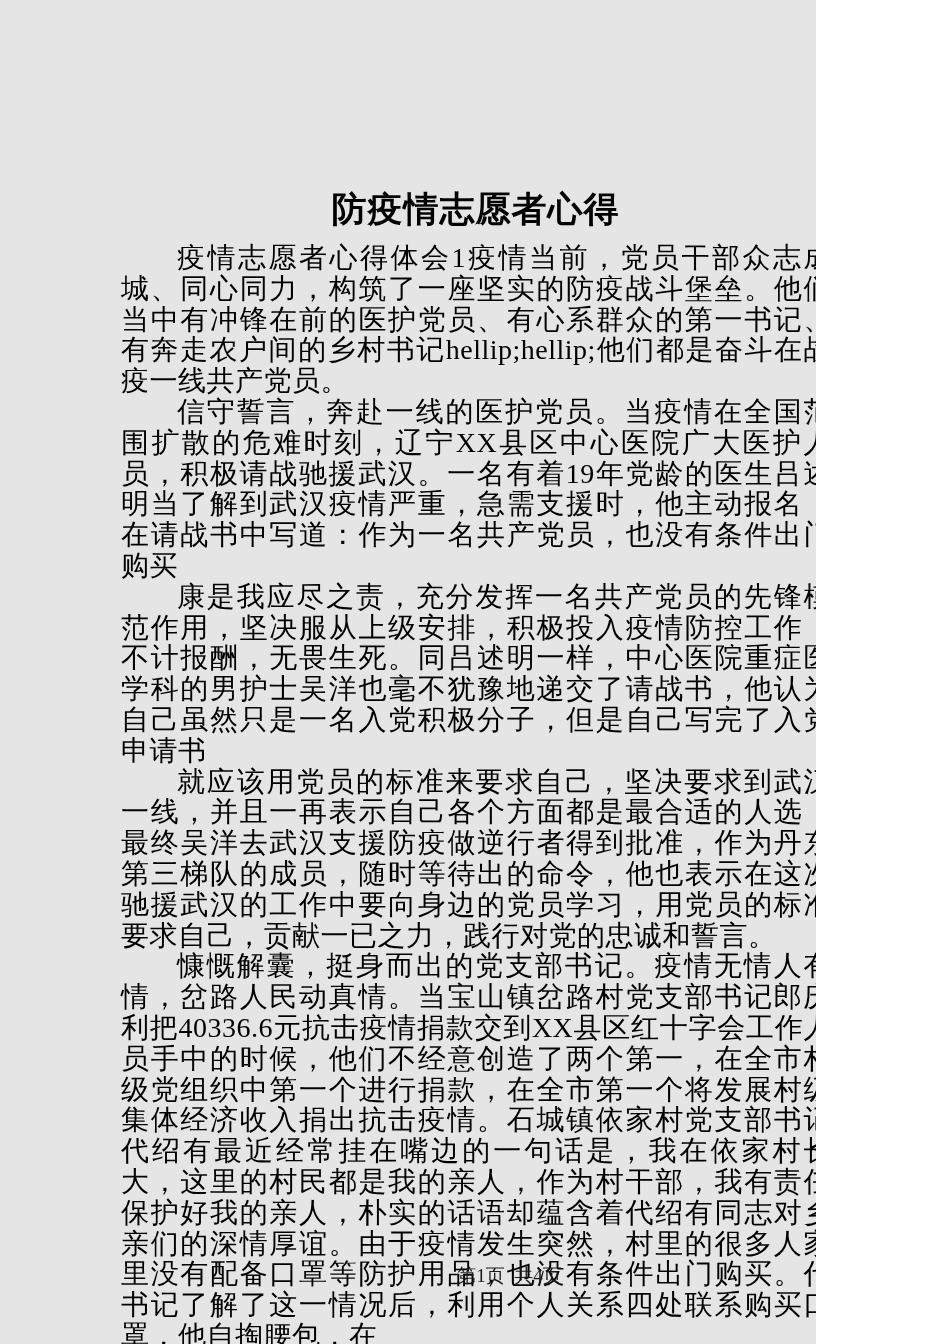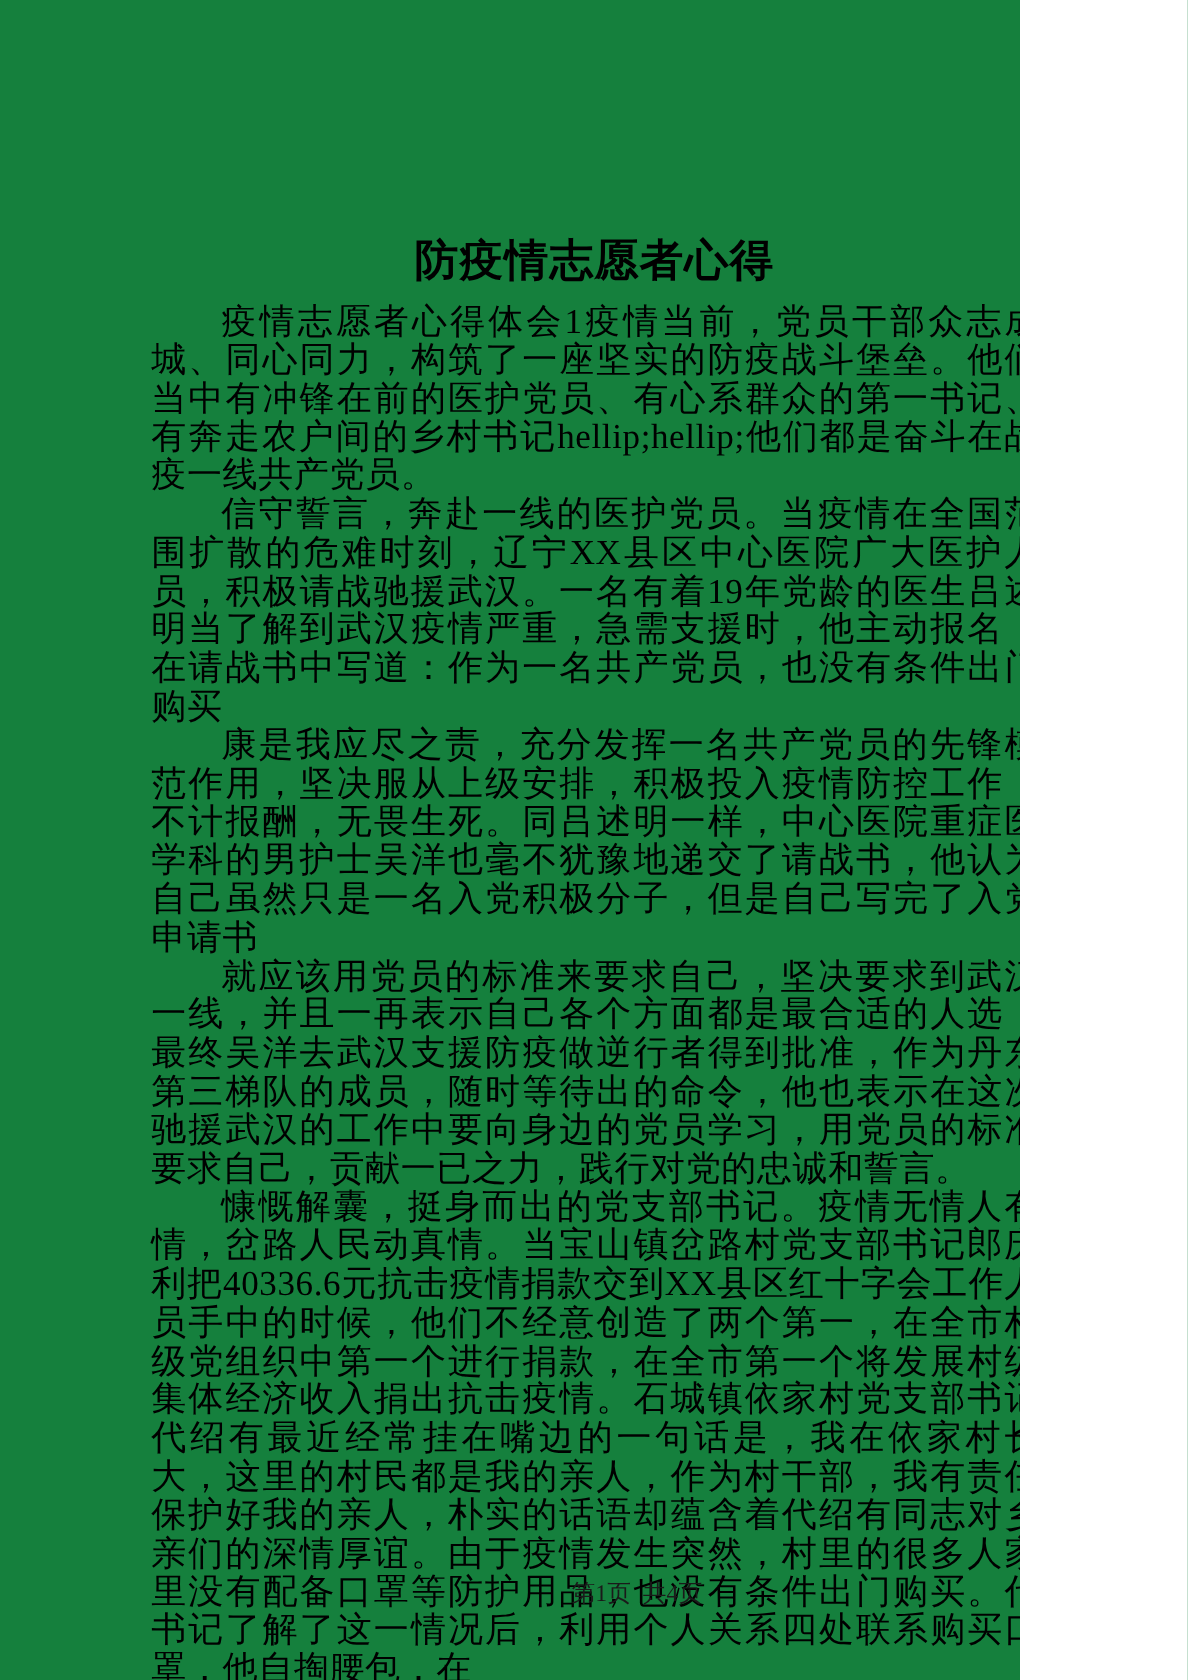--- a/index.html
+++ b/index.html
@@ -4,21 +4,21 @@
 <style>
   html, body {
     margin: 0;
     padding: 0;
     background: #ffffff;
   }
   .page {
     position: relative;
     width: 816px;
     height: 1344px;
-    background: #15803d;
+    background: #e5e5e5;
     overflow: hidden;
     font-family: "Liberation Serif", serif;
     color: #000000;
   }
   .doc-title {
     position: absolute;
     top: 186px;
     left: 120px;
     width: 711px;
     text-align: center;

